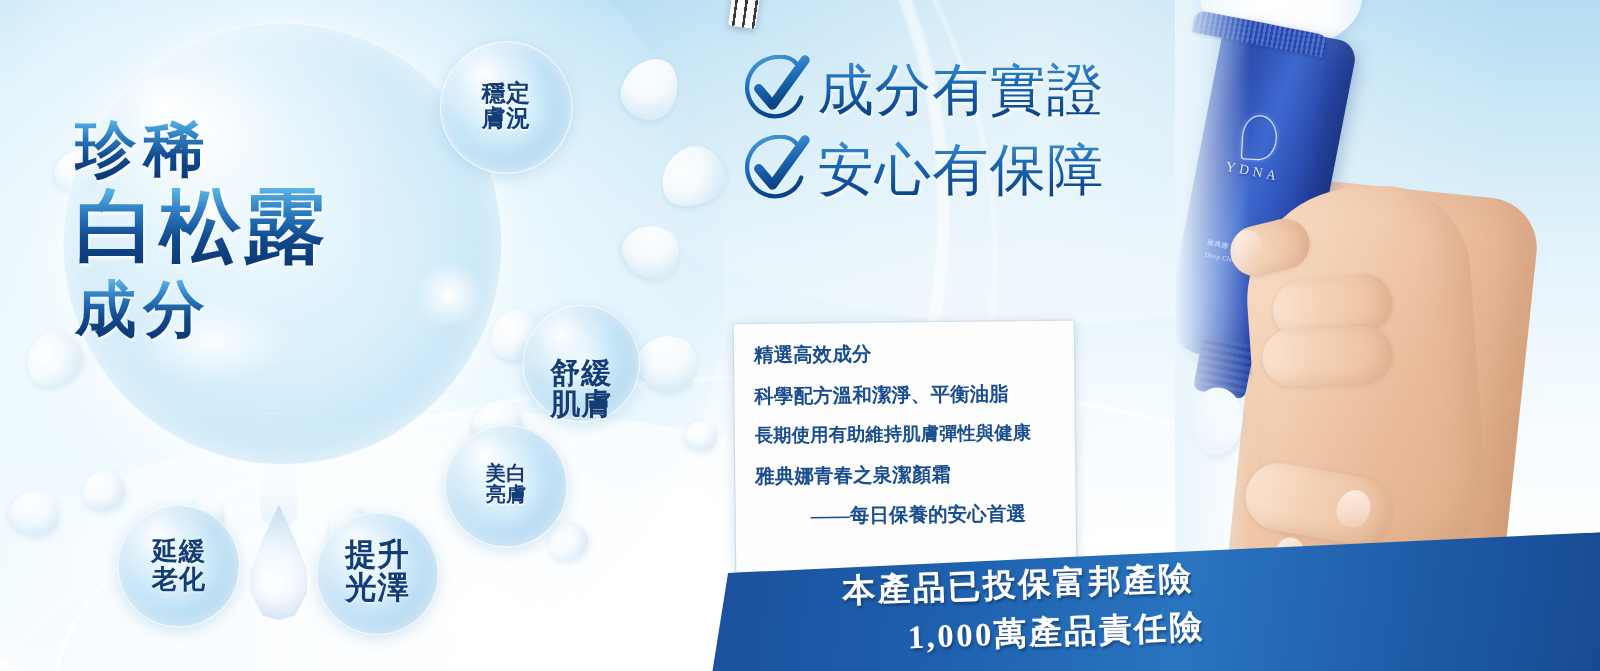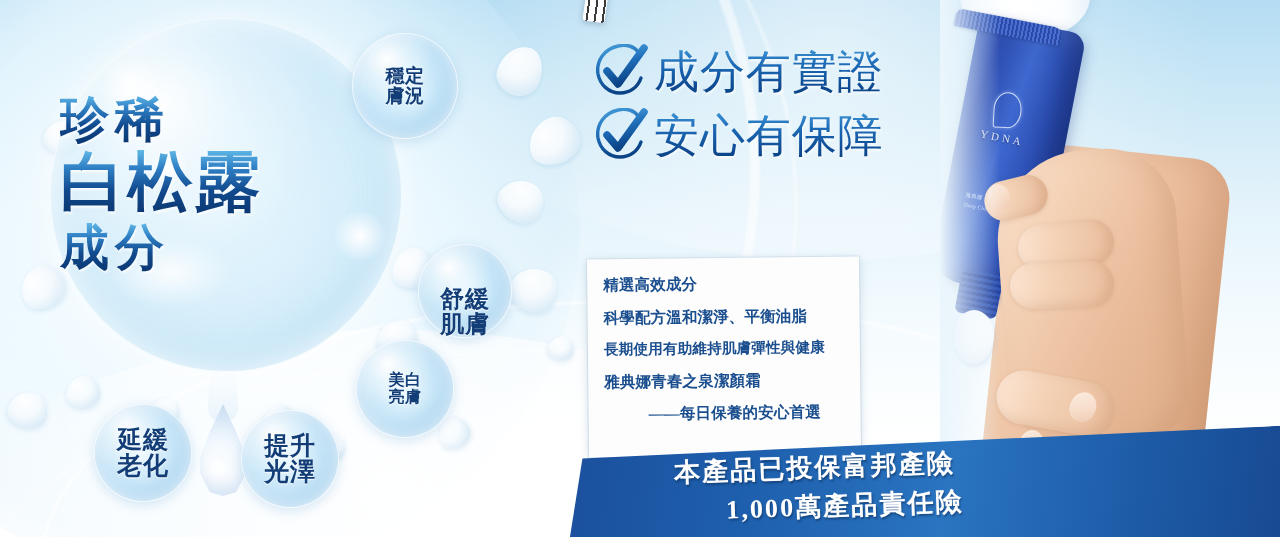--- a/index.html
+++ b/index.html
@@ -204,27 +204,27 @@
   </div>
 
   <div class="fbubble" style="left:356px;top:340px;width:96px;height:96px;">
     <div class="txt" style="font-size:16px;">
       <div>美白</div>
       <div>亮膚</div>
     </div>
   </div>
 
   <div class="fbubble" style="left:94px;top:404px;width:96px;height:96px;">
-    <div class="txt" style="font-size:25px;">
+    <div class="txt" style="font-size:21px;">
       <div>延緩</div>
       <div>老化</div>
     </div>
   </div>
 
-  <div class="fbubble" style="left:241px;top:410px;width:96px;height:96px;">
+  <div class="fbubble" style="left:253px;top:410px;width:96px;height:96px;font-family:Liberation Mono, monospace;">
     <div class="txt" style="font-size:25px;">
       <div>提升</div>
       <div>光澤</div>
     </div>
   </div>
 
   <div style="position:absolute;left:586px;top:-30px;width:22px;height:52px;transform:rotate(8deg);
       background:repeating-linear-gradient(90deg,#ffffff 0 3px,#3a3a3a 3px 5px,#ffffff 5px 8px);
       border-radius:3px;box-shadow:0 2px 6px rgba(80,110,140,.4);"></div>
 

